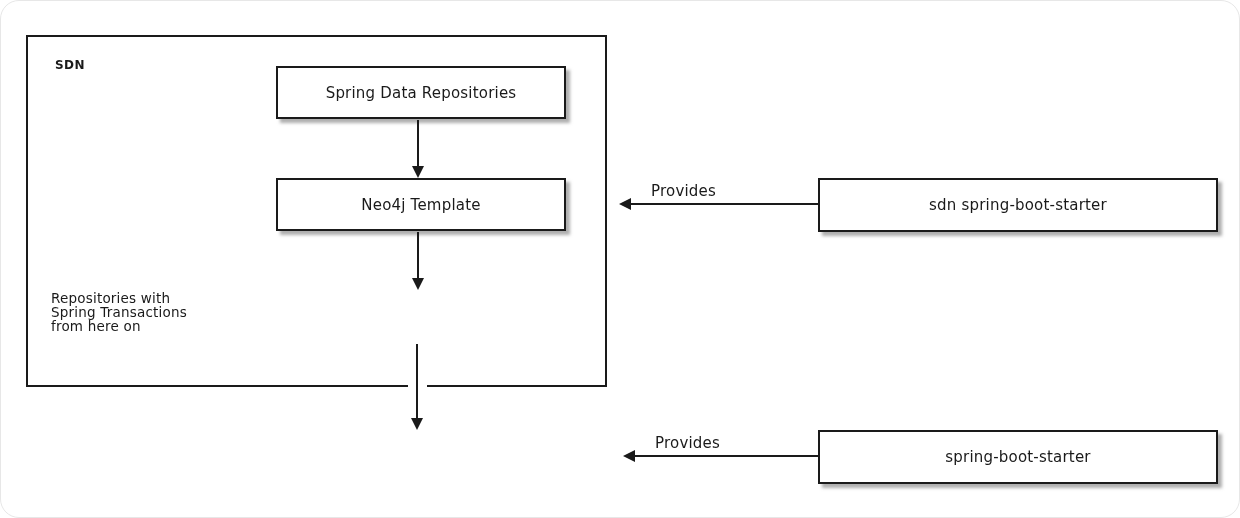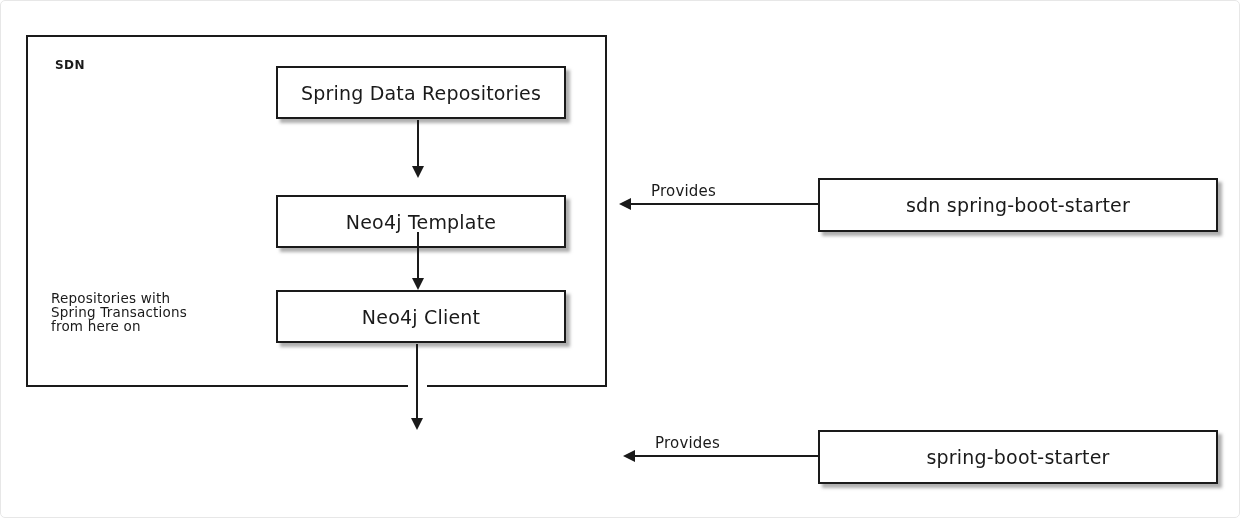--- a/index.html
+++ b/index.html
@@ -9,21 +9,21 @@
     background: #ffffff;
     font-family: "DejaVu Sans", "Liberation Sans", sans-serif;
     color: #1a1a1a;
   }
   .canvas {
     position: relative;
     width: 1240px;
     height: 518px;
     background: #ffffff;
     border: 1px solid #e7e7e7;
-    border-radius: 5px;
+    border-radius: 19px;
     overflow: hidden;
   }
   .group-box {
     position: absolute;
     left: 25px; top: 34px;
     width: 581px; height: 352px;
     border: 2px solid #1a1a1a;
     background: transparent;
   }
   .group-label {
@@ -34,26 +34,26 @@
     letter-spacing: 0.4px;
   }
   .node {
     position: absolute;
     background: #ffffff;
     border: 2px solid #1a1a1a;
     box-shadow: 4px 4px 3px rgba(110,110,110,0.55);
     display: flex;
     align-items: center;
     justify-content: center;
-    font-size: 19px;
+    font-size: 15px;
     letter-spacing: 0.2px;
     text-align: center;
   }
   .node-sdr   { left: 275px; top:  65px; width: 290px; height: 53px; }
-  .node-tpl   { left: 275px; top: 177px; width: 290px; height: 53px; margin-top: 17px; }
+  .node-tpl   { left: 275px; top: 177px; width: 290px; height: 53px; }
   .node-cli   { left: 275px; top: 289px; width: 290px; height: 53px; }
   .node-drv   { left: 275px; top: 429px; width: 290px; height: 53px; }
   .node-sdnbs { left: 817px; top: 177px; width: 400px; height: 54px; }
   .node-bs    { left: 817px; top: 429px; width: 400px; height: 54px; }
   .note {
     position: absolute;
     left: 50px; top: 290px;
     font-size: 13.5px;
     line-height: 14px;
     letter-spacing: 0.2px;
@@ -95,23 +95,20 @@
   <div class="note">Repositories with
 Spring Transactions
 from here on</div>
 
   <div class="node node-sdr">
     <span>Spring Data Repositories</span>
   </div>
   <div class="node node-tpl">
     <span>Neo4j Template</span>
   </div>
-  <div class="node node-cli">
-    <span>Neo4j Client</span>
-  </div>
   <div class="node node-sdnbs">
     <span>sdn spring-boot-starter</span>
   </div>
   <div class="node node-bs">
     <span>spring-boot-starter</span>
   </div>
 
   <div class="edge-label edge-label-1">Provides</div>
   <div class="edge-label edge-label-2">Provides</div>
 

